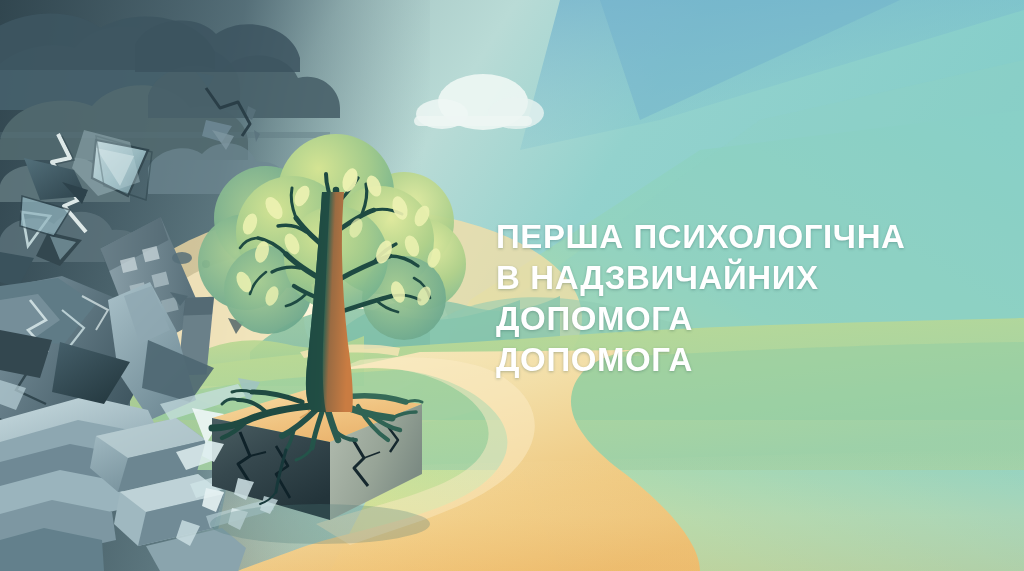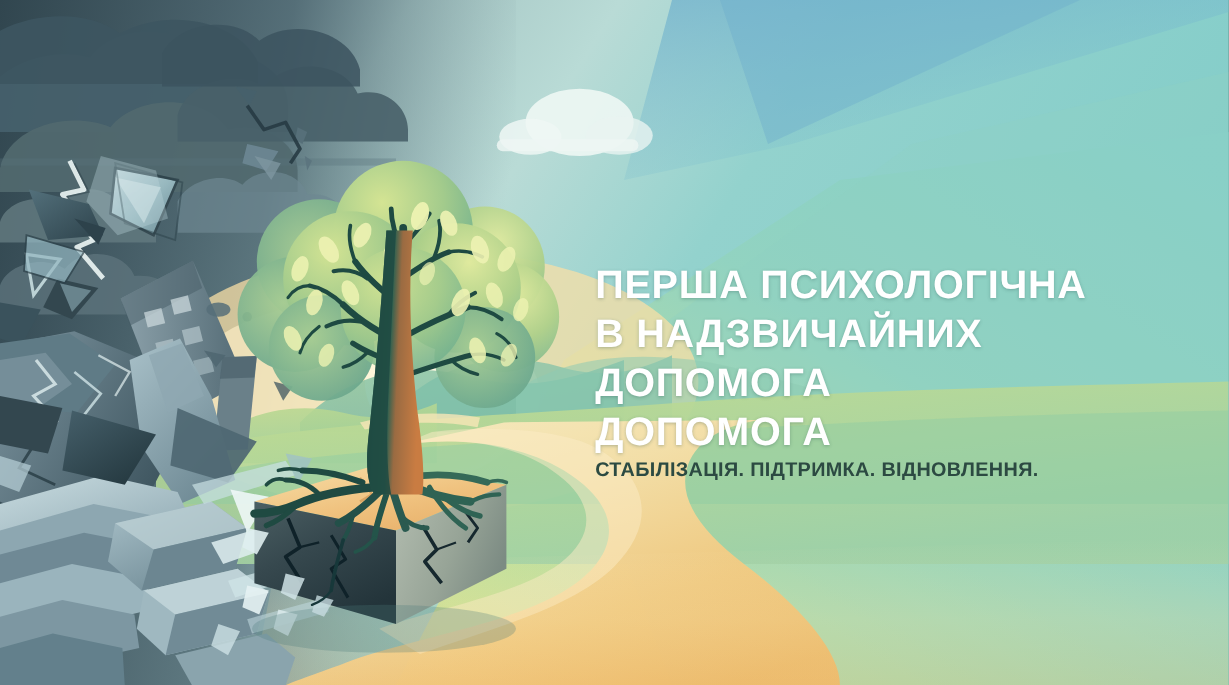--- a/index.html
+++ b/index.html
@@ -465,15 +465,14 @@
     <path d="M322,192 C318,250 314,300 308,356 C304,388 306,402 312,412 L326,412 C322,392 322,360 324,320 C326,276 328,230 330,192 Z" fill="#1e4a42" opacity="0.85"></path>
   </svg>
 
   <div id="headline-block">
     <div class="headline-line">ПЕРША ПСИХОЛОГІЧНА</div>
     <div class="headline-line">В НАДЗВИЧАЙНИХ</div>
     <div class="headline-line">ДОПОМОГА</div>
     <div class="headline-line">ДОПОМОГА</div>
   </div>
 
-  <div id="subtitle">СТАБІЛІЗАЦІЯ. ПІДТРИМКА. ВІДНОВЛЕННЯ.</div>
 
 </div>
 
 </body></html>

